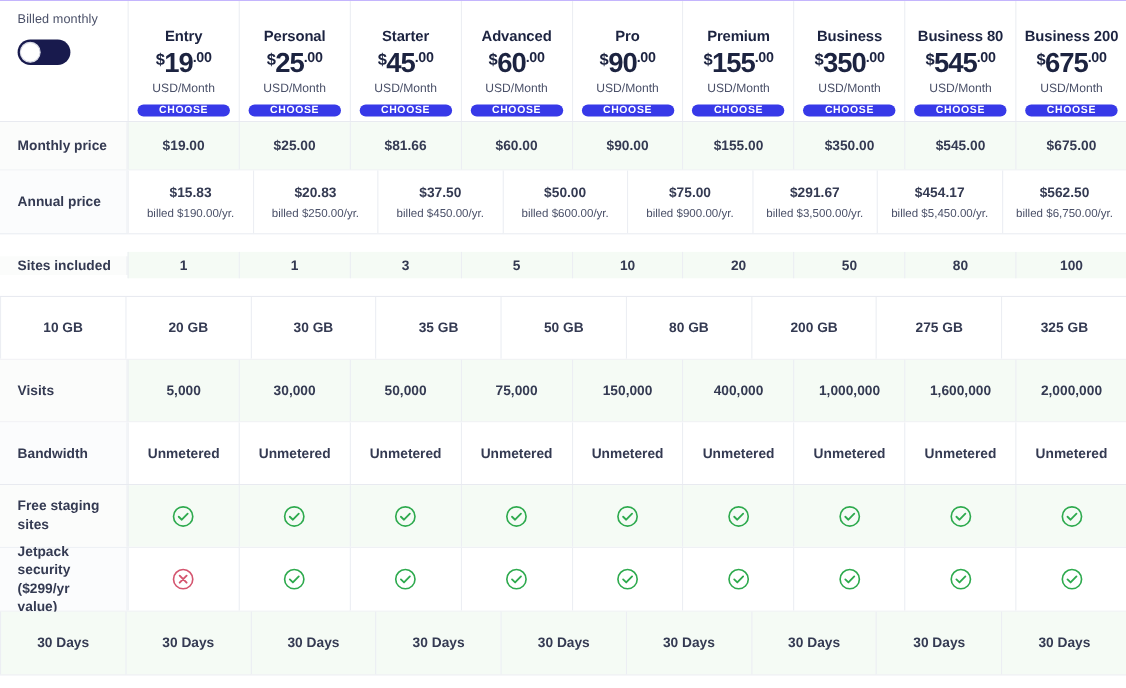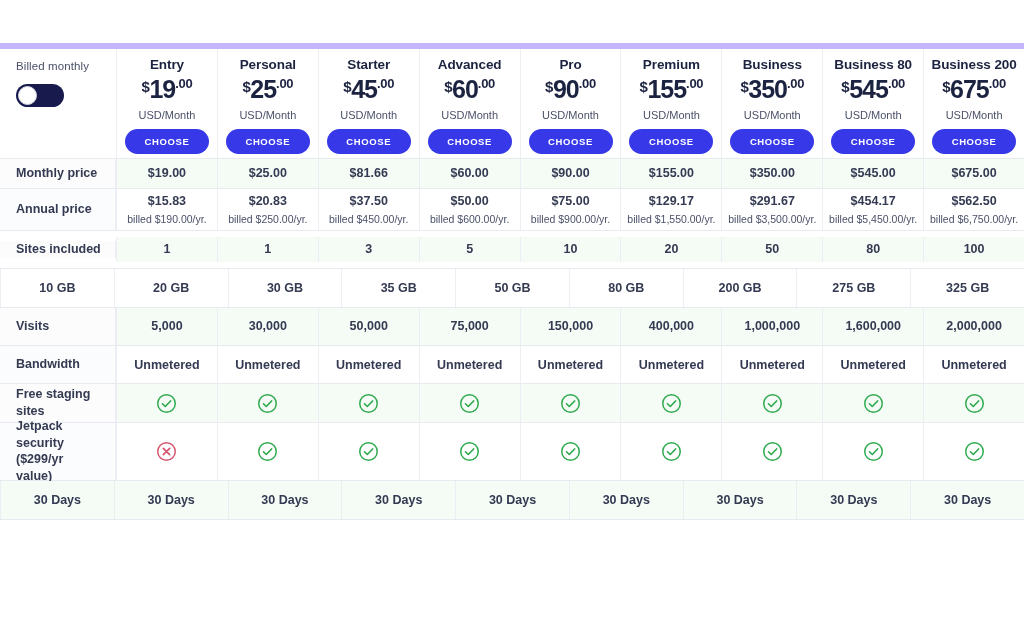--- a/index.html
+++ b/index.html
@@ -8,25 +8,24 @@
     width: 1024px;
     height: 625px;
     overflow: hidden;
     background: #ffffff;
     font-family: "Liberation Sans", sans-serif;
     -webkit-font-smoothing: antialiased;
   }
 
   .pricing-table {
     width: 1024px;
-    height: 477px;
+    height: 614px;
     display: flex;
     flex-direction: column;
-    border-top: 6px solid #c4b5fd;
-    margin-top: 43px;
+    border-top: 1px solid #c4b5fd;
   }
 
   
   .row {
     display: flex;
     width: 100%;
     border-bottom: 1px solid #e8eaf0;
   }
   .row.tinted .cell { background: #f5fbf5; }
   .row.plain  .cell { background: #ffffff; }
@@ -66,21 +65,21 @@
     align-items: flex-start;
     padding-top: 6px;
     flex-direction: column;
     justify-content: flex-start;
     background: #ffffff;
     border-right: none;
   }
   .header-row .cell {
     background: #ffffff;
     justify-content: flex-start;
-    padding-top: 9px;
+    padding-top: 25px;
     gap: 0;
   }
 
   .billed-label {
     font-size: 11.5px;
     font-weight: normal;
     color: #4a5068;
     letter-spacing: 0.1px;
     margin-bottom: 9px;
     margin-top: 4px;
@@ -358,24 +357,20 @@
         </div>
         <div class="cell">
           <div class="val">$50.00</div>
           <div class="subval">billed $600.00/yr.</div>
         </div>
         <div class="cell">
           <div class="val">$75.00</div>
           <div class="subval">billed $900.00/yr.</div>
         </div>
         <div class="cell">
-          <div class="val">$129.17</div>
-          <div class="subval">billed $1,550.00/yr.</div>
-        </div>
-        <div class="cell">
           <div class="val">$291.67</div>
           <div class="subval">billed $3,500.00/yr.</div>
         </div>
         <div class="cell">
           <div class="val">$454.17</div>
           <div class="subval">billed $5,450.00/yr.</div>
         </div>
         <div class="cell">
           <div class="val">$562.50</div>
           <div class="subval">billed $6,750.00/yr.</div>

